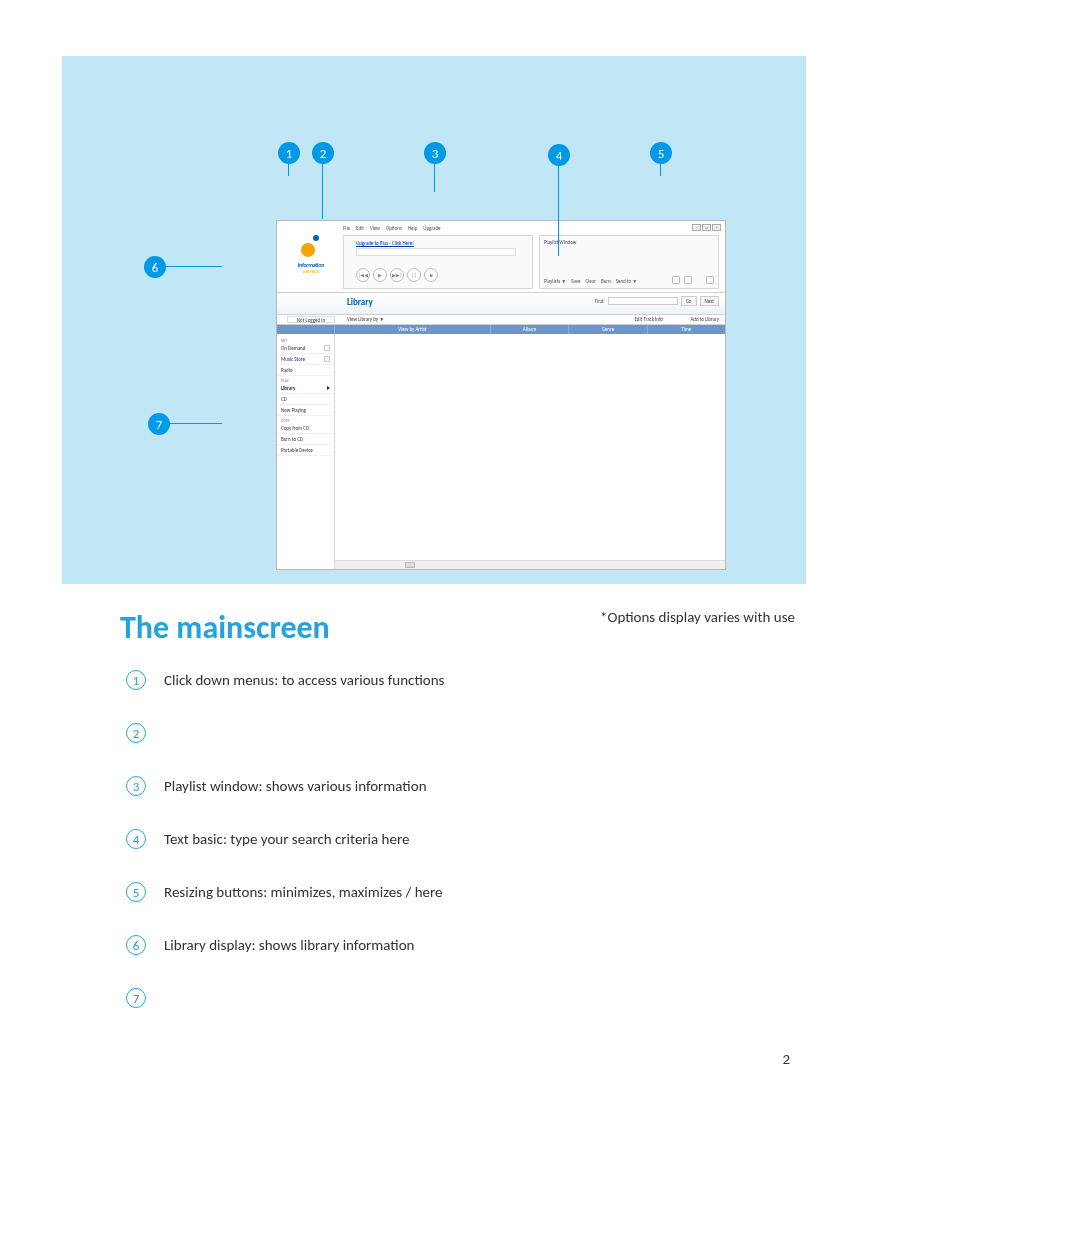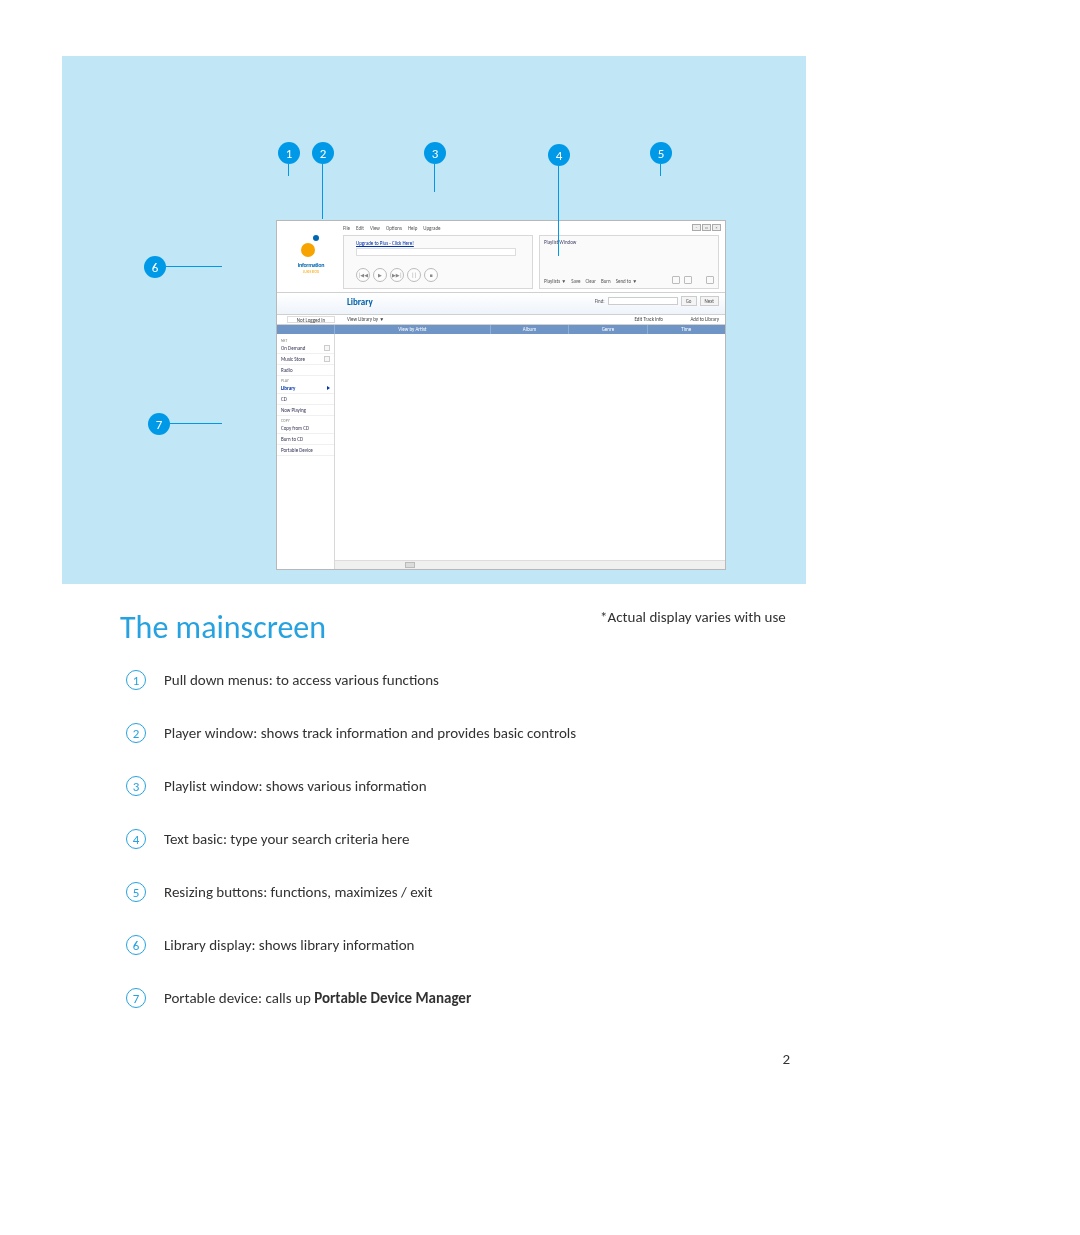--- a/index.html
+++ b/index.html
@@ -219,21 +219,21 @@
     position:absolute; left:70px; top:1px;
     width:10px; height:6px; background:#dcdcdc; border:1px solid #bbb;
   }
 
   
   .heading {
     position:absolute;
     left:120px; top:608px;
     font-size:32px;
     color:#26a2e0;
-    font-weight:400;
+    font-weight:700;
   }
   .list {
     position:absolute;
     left:126px;
     top:670px;
     width:700px;
   }
   .li {
     display:flex;
     align-items:center;
@@ -398,51 +398,47 @@
             <span>Portable Device</span>
           </div>
       </div>
       <div class="content"></div>
       <div class="scroll-bottom">
         <div class="thumb"></div>
       </div>
     </div>
   </div>
 
-  <div class="caption">*Actual display varies with use</div>
+  <div class="caption">*Options display varies with use</div>
 </div>
 
 <h1 class="heading">The mainscreen</h1>
 
 <div class="list">
   <div class="li">
     <div class="num-circ">1</div>
-    <div>Pull down menus: to access various functions</div>
+    <div>Click down menus: to access various functions</div>
   </div>
   <div class="li">
     <div class="num-circ">2</div>
-    <div>Player window:  shows track information and provides basic controls</div>
   </div>
   <div class="li">
     <div class="num-circ">3</div>
     <div>Playlist window:  shows various information</div>
   </div>
   <div class="li">
     <div class="num-circ">4</div>
     <div>Text basic: type your search criteria here</div>
   </div>
   <div class="li">
     <div class="num-circ">5</div>
-    <div>Resizing buttons: functions, maximizes / exit</div>
+    <div>Resizing buttons: minimizes, maximizes / here</div>
   </div>
   <div class="li">
     <div class="num-circ">6</div>
     <div>Library display:  shows library information</div>
   </div>
   <div class="li">
     <div class="num-circ">7</div>
-    <div>
-      <span>Portable device: calls up </span><b>Portable Device Manager</b>
-    </div>
   </div>
 </div>
 
 <div class="pnum">2</div>
 
 </body></html>

